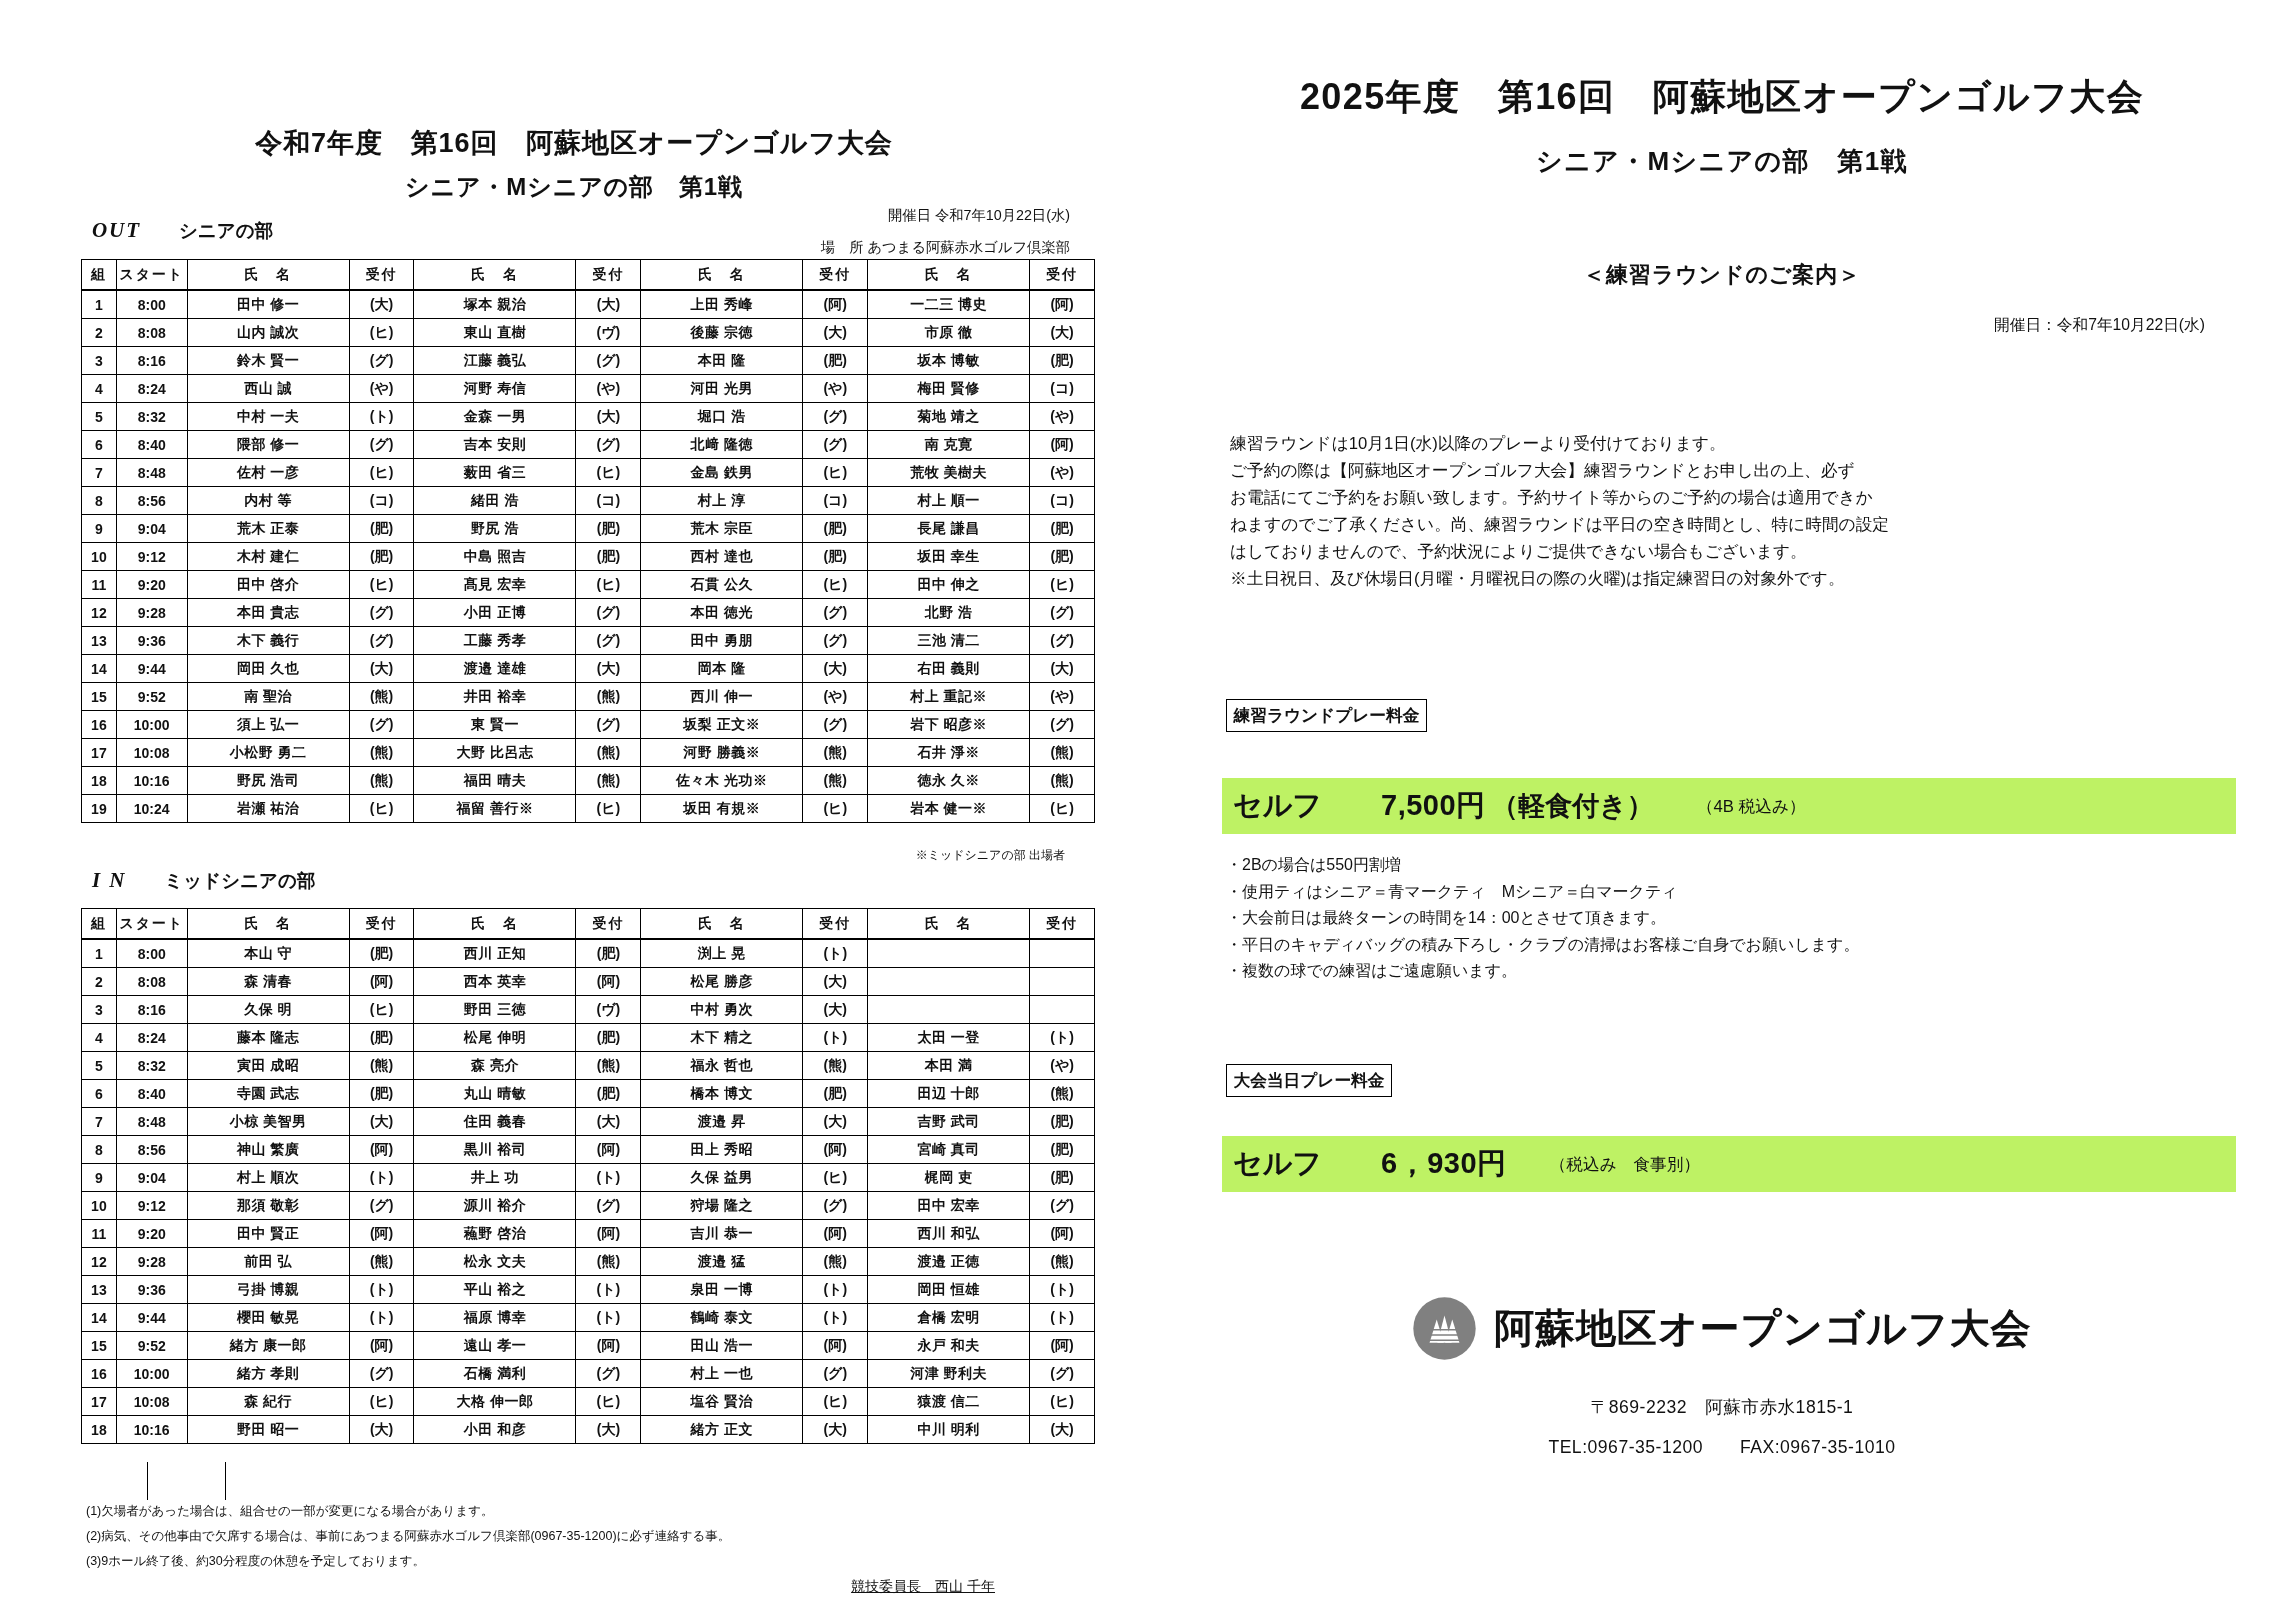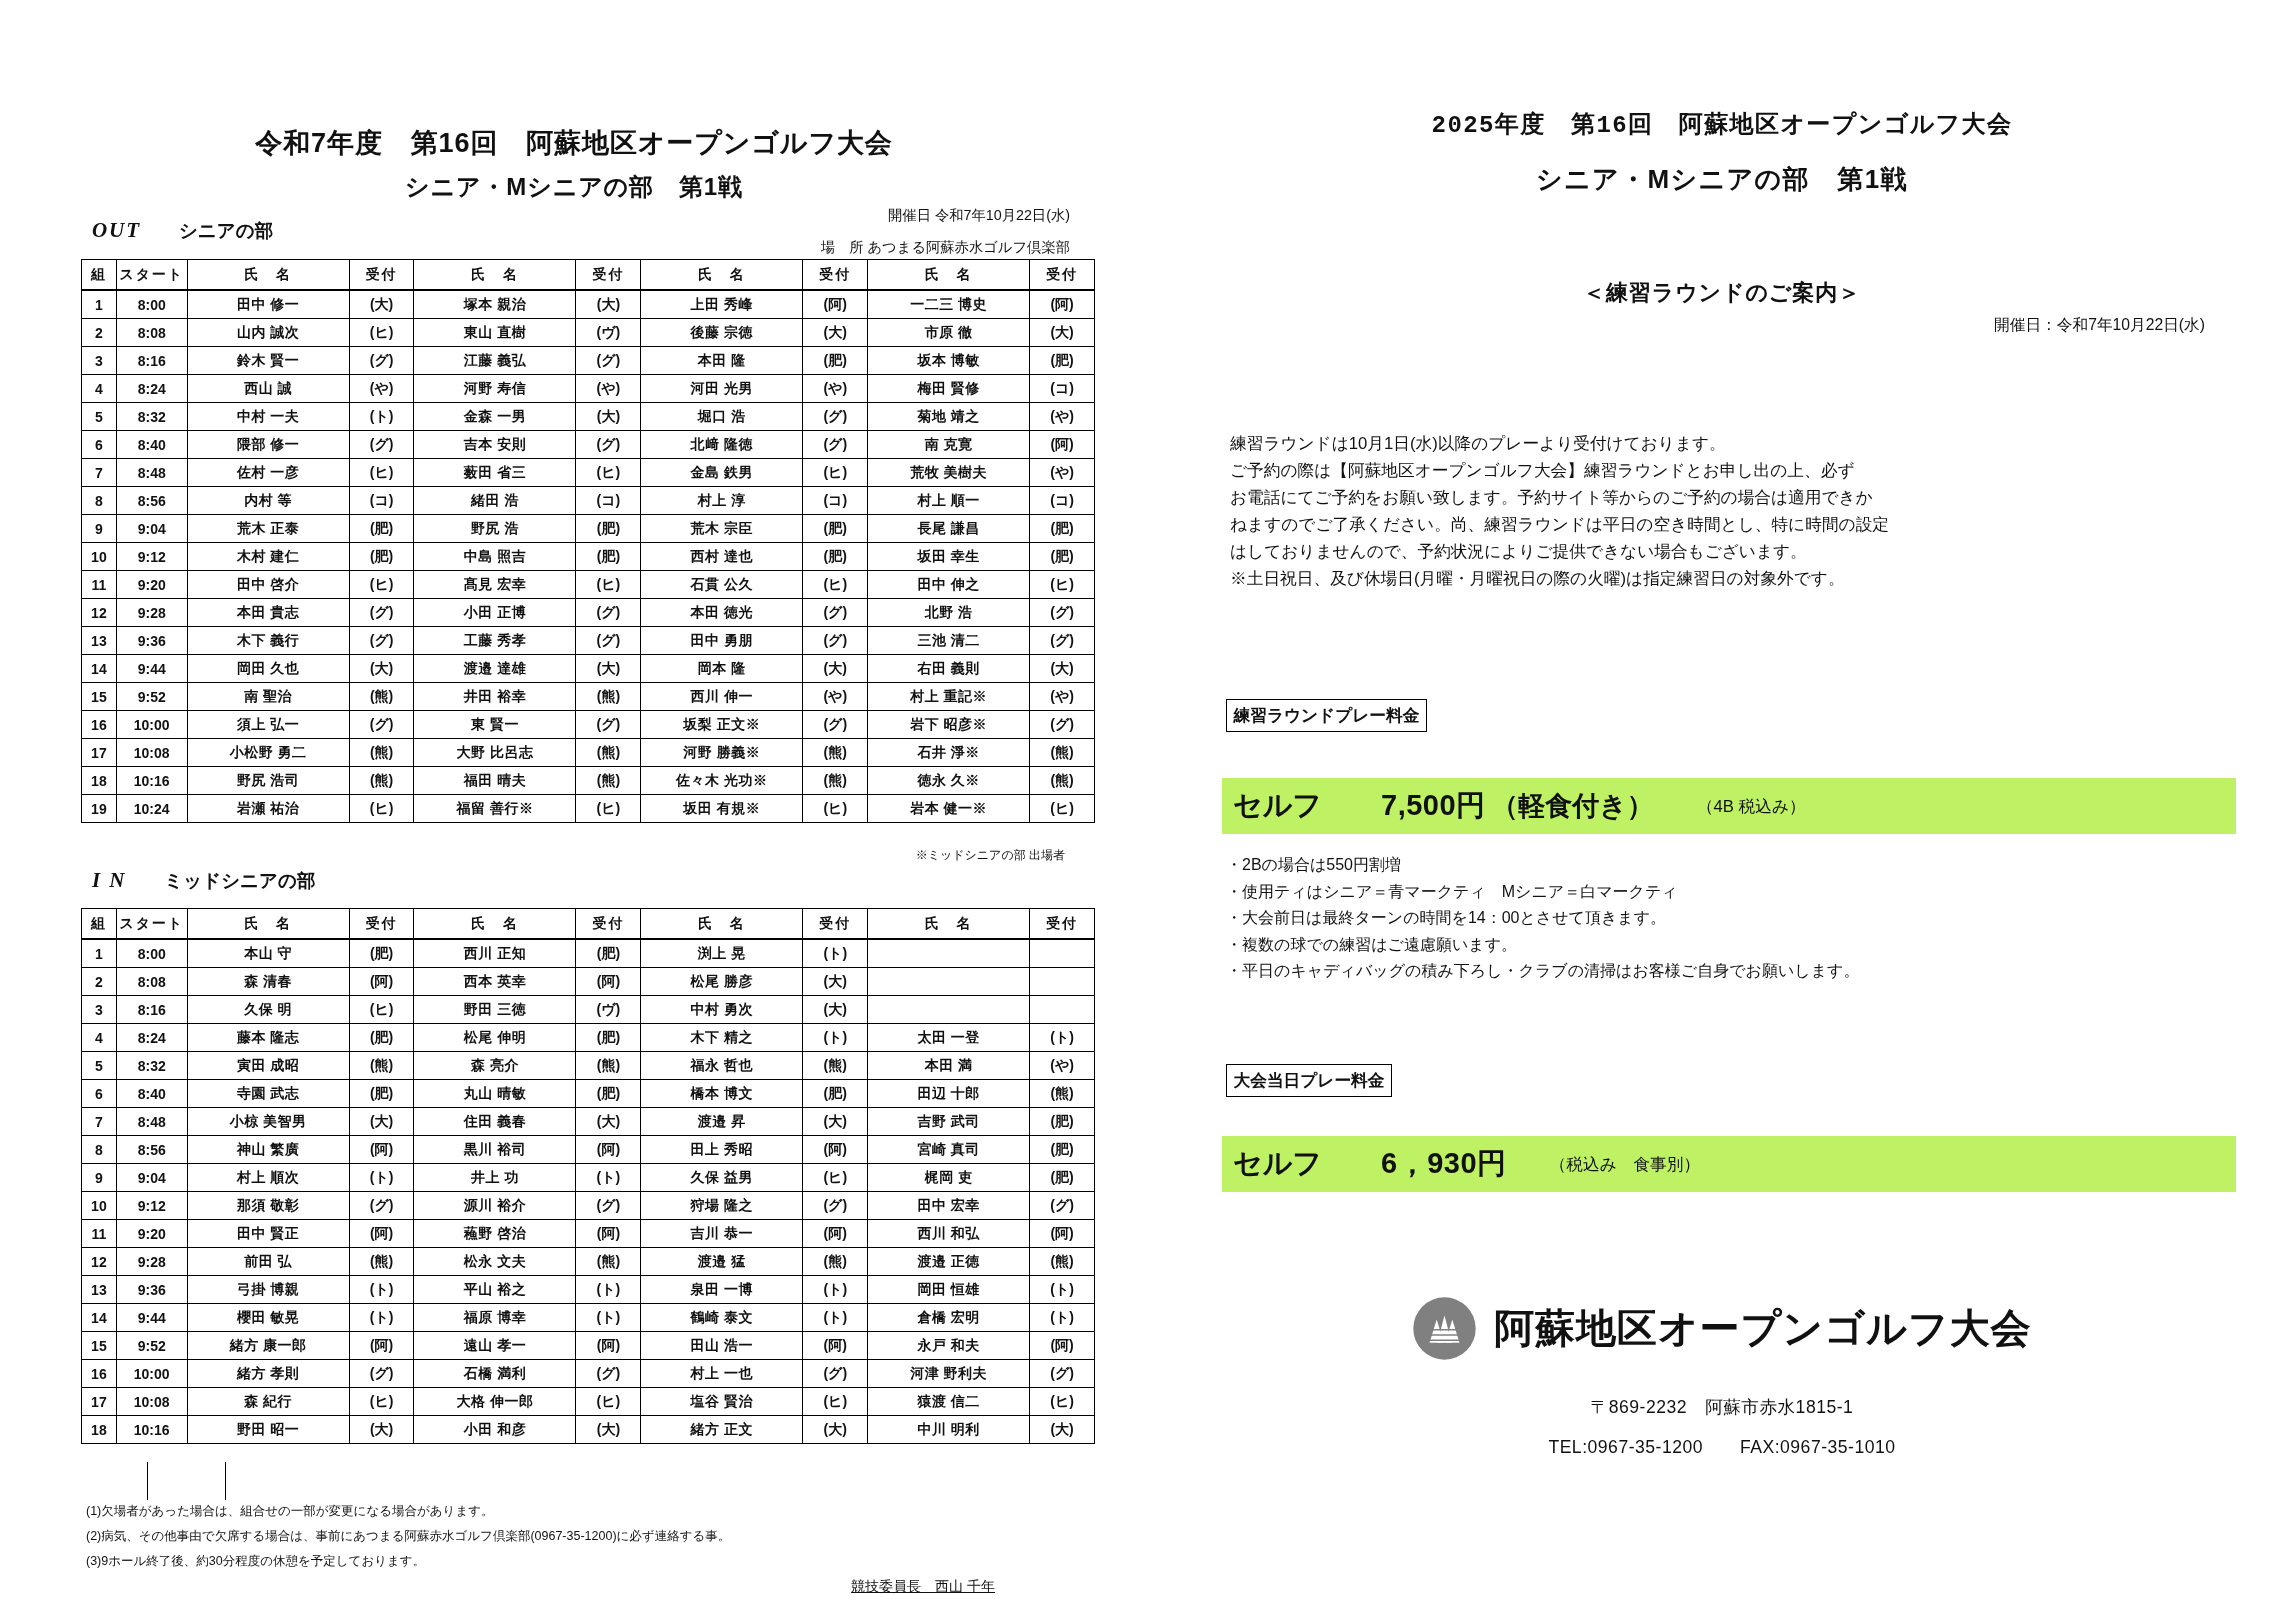--- a/index.html
+++ b/index.html
@@ -89,21 +89,21 @@
     font-size:14px; text-decoration:underline; white-space:nowrap;
   }
   .stub-l { position:absolute; left:147px; top:1462px; width:1.4px; height:38px; background:#000; }
   .stub-r { position:absolute; left:225px; top:1462px; width:1.4px; height:38px; background:#000; }
 
   
   .r-title {
     text-align:center; font-weight:bold;
     letter-spacing:1.4px;
   }
-  .r-t1 { font-size:24px; margin-top:108px;font-family:Liberation Mono, monospace; }
+  .r-t1 { font-size:36px; margin-top:73px; }
   .r-t2 { font-size:26px; margin-top:22px; }
 
   .r-date {
     position:absolute; right:91px; top:315px;
     font-size:15.7px; white-space:nowrap;
   }
 
   .r-sub {
     text-align:center; font-size:22px; font-weight:bold;
     margin-top:81px; letter-spacing:0.9px;
@@ -725,22 +725,22 @@
   <div class="fee-band band-practice">
     <span class="self">セルフ</span>
     <span class="amt">7,500円</span>
     <span class="sfx">（軽食付き）</span>
     <span class="tax">（4B 税込み）</span>
   </div>
   <div class="bullets bl-practice">
     <div>・2Bの場合は550円割増</div>
     <div>・使用ティはシニア＝青マークティ　Mシニア＝白マークティ</div>
     <div>・大会前日は最終ターンの時間を14：00とさせて頂きます。</div>
+    <div>・平日のキャディバッグの積み下ろし・クラブの清掃はお客様ご自身でお願いします。</div>
     <div>・複数の球での練習はご遠慮願います。</div>
-    <div>・平日のキャディバッグの積み下ろし・クラブの清掃はお客様ご自身でお願いします。</div>
   </div>
 
   <div class="fee-label lbl-day">大会当日プレー料金</div>
   <div class="fee-band band-day">
     <span class="self">セルフ</span>
     <span class="amt">6，930円</span>
     <span class="tax">（税込み　食事別）</span>
   </div>
 
   <div class="brand">

